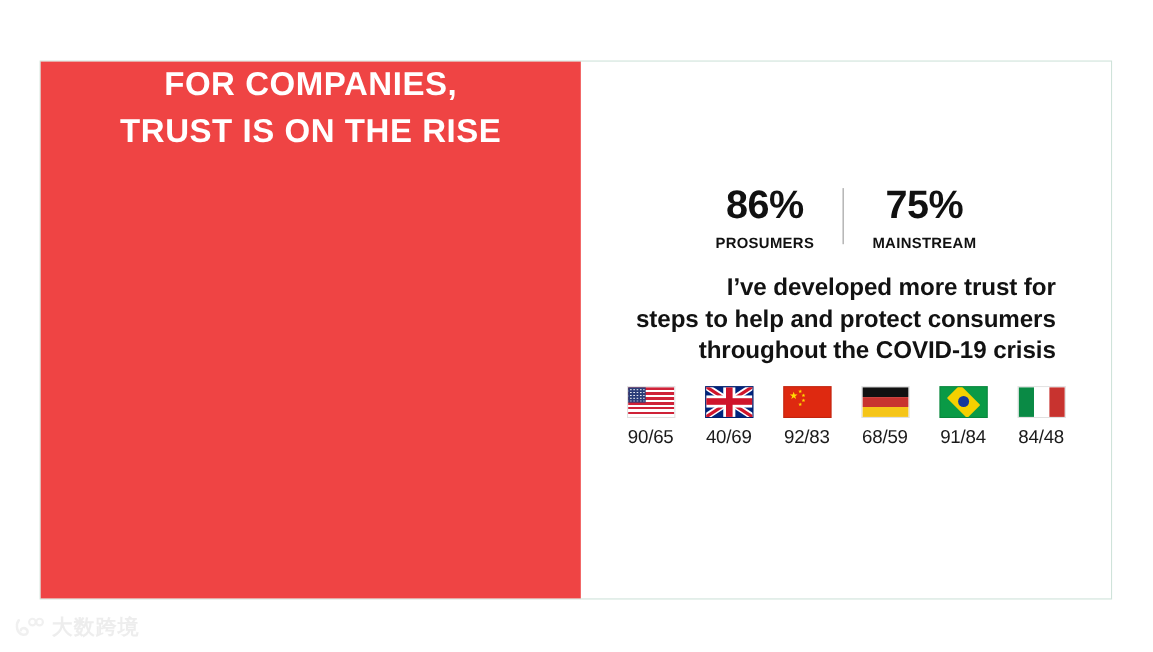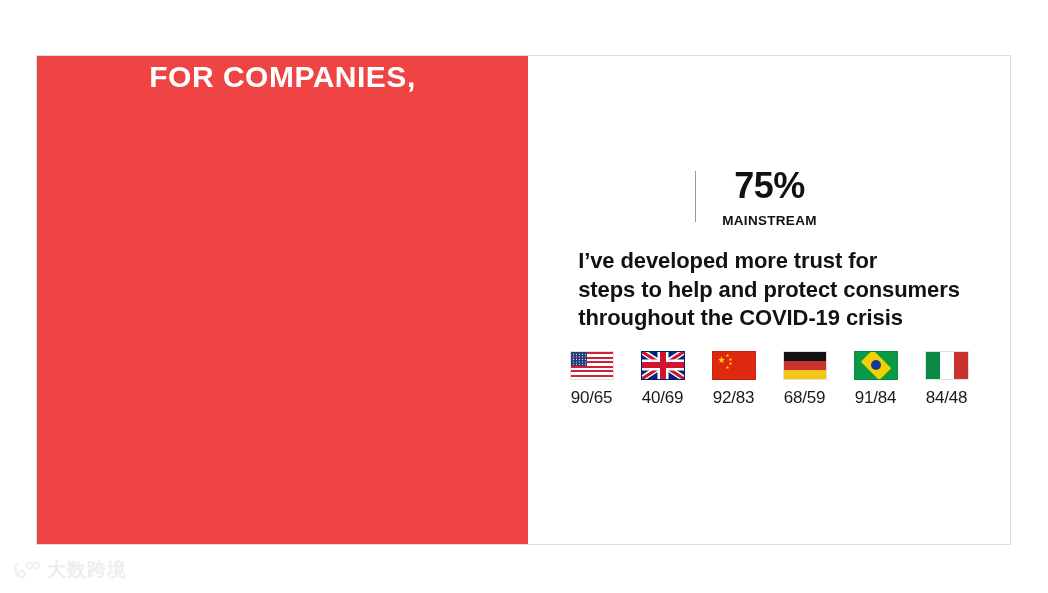--- a/index.html
+++ b/index.html
@@ -81,21 +81,21 @@
   }
   #stat-divider{
     width:1px;
     background:#9a9a9a;
     margin:3px 0 6px 0;
   }
 
   
   #statement{
     margin-top:19px;
-    text-align:left;
+    text-align:right;
     font-size:22px;
     font-weight:bold;
     color:#121212;
     line-height:1.30;
     letter-spacing:-0.1px;
   }
   #statement .st-line{display:block;white-space:nowrap;}
 
   
   #flag-row{
@@ -216,26 +216,31 @@
   }
 </style>
 </head>
 <body>
 
 <div id="card">
 
   <div id="green-panel">
     <div id="headline">
       <span class="hl-line">FOR COMPANIES,</span>
+      <span class="hl-line">TRUST IS ON THE RISE</span>
     </div>
   </div>
 
   <div id="white-panel">
 
     <div id="stats">
+      <div class="stat">
+        <div class="stat-value">86%</div>
+        <div class="stat-label">PROSUMERS</div>
+      </div>
       <div id="stat-divider"></div>
       <div class="stat">
         <div class="stat-value">75%</div>
         <div class="stat-label">MAINSTREAM</div>
       </div>
     </div>
 
     <div id="statement">
       <span class="st-line">I’ve developed more trust for</span>
       <span class="st-line">steps to help and protect consumers</span>

